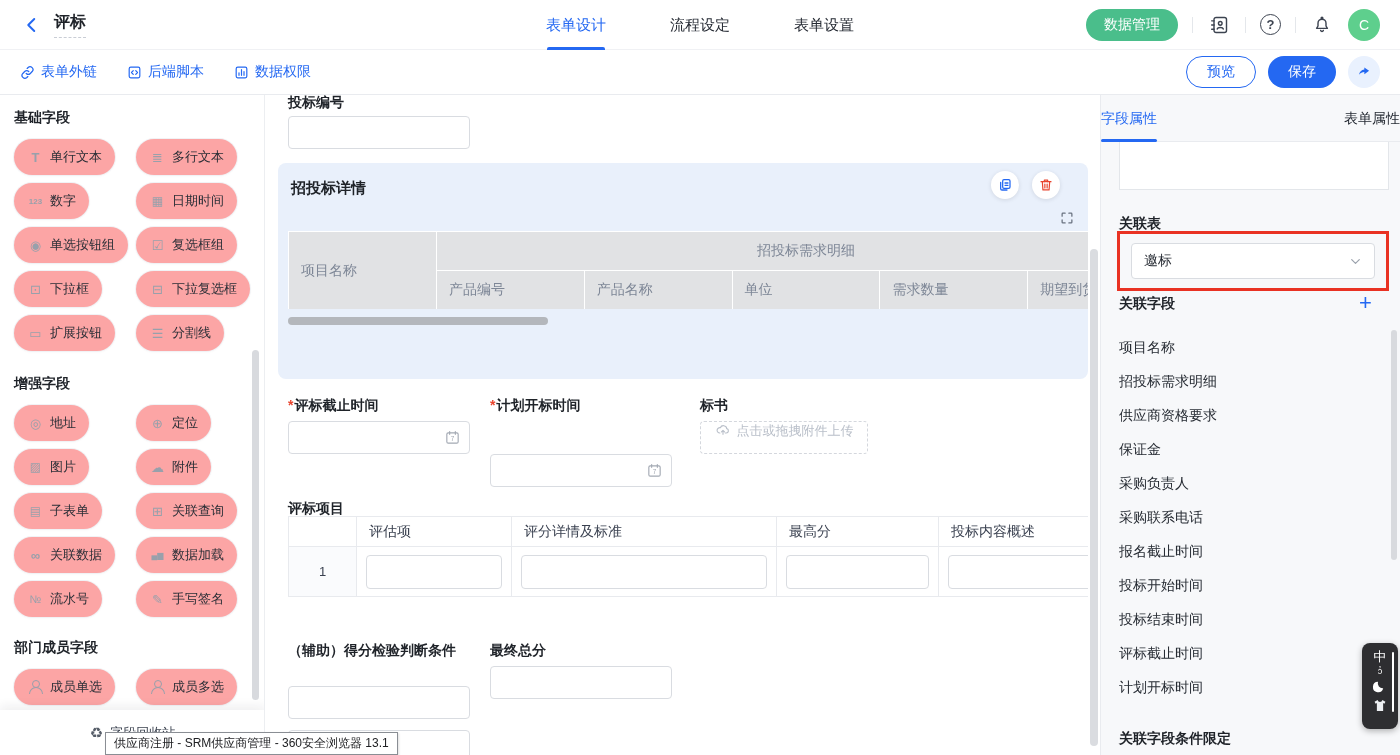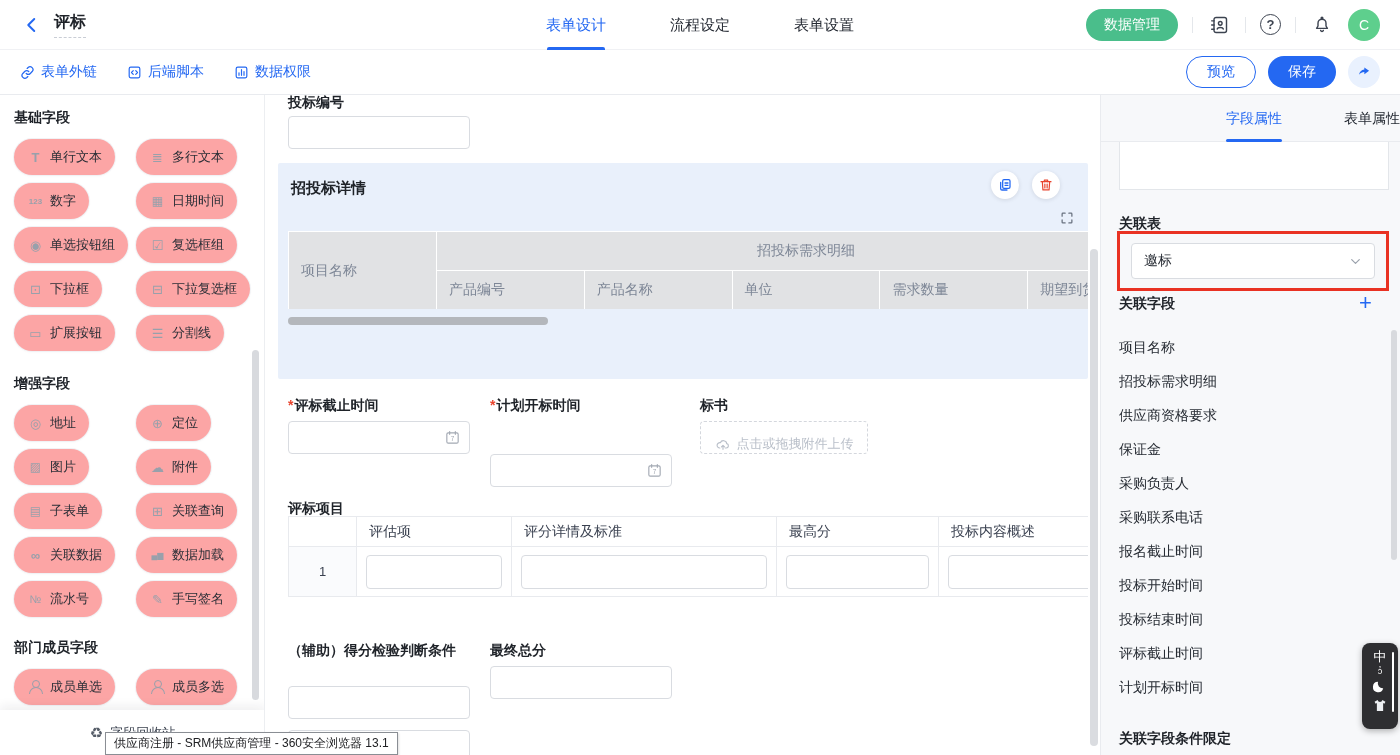--- a/index.html
+++ b/index.html
@@ -66,41 +66,41 @@
   .recycle-glyph{font-size:15px;color:#565d68;}
   .side-scroll{position:absolute;right:5px;top:255px;width:7px;height:350px;background:#d8dade;border-radius:4px;z-index:9;}
 
   
   .canvas{position:absolute;top:94px;left:265px;width:835px;bottom:0;background:#fff;overflow:hidden;}
   .flabel{font-size:14px;font-weight:700;color:#1f2329;white-space:nowrap;}
   .req{color:#e8442e;margin-right:1px;}
   .ibox{display:block;width:182px;height:33px;background:#fff;border:1px solid #d9dce1;border-radius:4px;outline:none;font:inherit;padding:0 10px;}
   .date-wrap{position:relative;width:182px;}
   .date-wrap svg{position:absolute;right:9px;top:8px;}
-  .panel{position:absolute;left:13px;top:69px;width:810px;height:216px;background:#e9f0fb;border-radius:2px;}
+  .panel{position:absolute;left:13px;top:69px;width:810px;height:216px;background:#e9f0fb;border-radius:8px;}
   .panel-title{position:absolute;left:13px;top:16px;font-size:15px;font-weight:700;color:#1f2329;}
   .circle-btn{position:absolute;width:28px;height:28px;border-radius:50%;background:#fff;display:flex;align-items:center;justify-content:center;box-shadow:0 1px 4px rgba(31,35,41,.12);cursor:pointer;}
   .expand-btn{position:absolute;right:12px;top:46px;width:18px;height:18px;cursor:pointer;}
   .ptable-clip{position:absolute;left:10px;top:68px;width:800px;height:78px;overflow:hidden;}
   .ptable{border-collapse:collapse;table-layout:fixed;width:888px;}
   .ptable td,.ptable th{background:#e1e2e4;border:1px solid #fff;font-weight:400;font-size:14px;color:#7d8696;height:39px;padding:0 12px;text-align:left;white-space:nowrap;overflow:hidden;}
   .ptable .group{text-align:center;}
   .hscroll{position:absolute;left:10px;top:154px;width:260px;height:8px;background:#b4b7bc;border-radius:4px;cursor:pointer;}
-  .upload-box{width:168px;height:33px;border:1px dashed #d4d7dd;border-radius:4px;display:flex;align-items:flex-end;justify-content:center;gap:6px;color:#b9bfc9;font-size:13px;background:#fff;cursor:pointer;white-space:nowrap;}
+  .upload-box{width:168px;height:33px;border:1px dashed #d4d7dd;border-radius:4px;display:flex;align-items:flex-start;justify-content:center;gap:6px;color:#b9bfc9;font-size:13px;background:#fff;cursor:pointer;white-space:nowrap;}
   .etable-clip{position:absolute;left:23px;top:422px;width:800px;height:132px;overflow:hidden;}
   .etable{border-collapse:collapse;table-layout:fixed;width:850px;}
   .etable th{border:1px solid #e8eaee;background:#fff;font-weight:400;font-size:14px;color:#3a4150;text-align:left;padding:0 12px;height:30px;white-space:nowrap;}
   .etable td{border:1px solid #e8eaee;height:50px;padding:0 9px;background:#fff;}
   .etable td.idx{background:#fafbfd;text-align:center;font-size:13px;color:#3a4150;}
   .etable .cell-input{width:100%;height:34px;background:#fff;border:1px solid #d9dce1;border-radius:4px;}
   .canvas-scroll{position:absolute;right:2px;top:155px;width:8px;height:497px;background:#dadce0;border-radius:4px;z-index:4;}
 
   
   .props{position:absolute;top:95px;left:1100px;width:300px;bottom:0;background:#f7f8fa;border-left:1px solid #e9ebef;overflow:hidden;}
-  .ptabs{height:47px;display:flex;justify-content:flex-end;gap:62px;border-bottom:1px solid #e9ebef;}
+  .ptabs{height:47px;display:flex;justify-content:space-between;border-bottom:1px solid #e9ebef;}
   .ptab{height:47px;display:flex;align-items:center;font-size:14px;color:#252a33;position:relative;cursor:pointer;}
   .ptab.active{color:#2468f2;}
   .ptab.active::after{content:"";position:absolute;left:50%;transform:translateX(-50%);bottom:0;width:56px;height:3px;background:#2468f2;border-radius:2px;}
   .ptextarea{position:absolute;left:18px;top:47px;width:270px;height:48px;background:#fff;border:1px solid #e3e6ea;border-top:none;}
   .plabel{font-size:14px;font-weight:700;color:#1f2329;}
   .pselect{position:absolute;left:30px;top:148px;width:244px;height:36px;background:#fff;border:1px solid #d9dce1;border-radius:4px;display:flex;align-items:center;padding:0 12px;font-size:14px;color:#262b33;cursor:pointer;}
   .pselect svg{margin-left:auto;}
   .red-annot{position:absolute;left:16px;top:136px;width:272px;height:60px;border:3px solid #e93223;z-index:10;pointer-events:none;}
   .plus-btn{position:absolute;left:258px;top:198px;font-size:22px;color:#2468f2;line-height:20px;cursor:pointer;font-weight:400;}
   .pfield-list{position:absolute;left:18px;top:236px;display:flex;flex-direction:column;}

